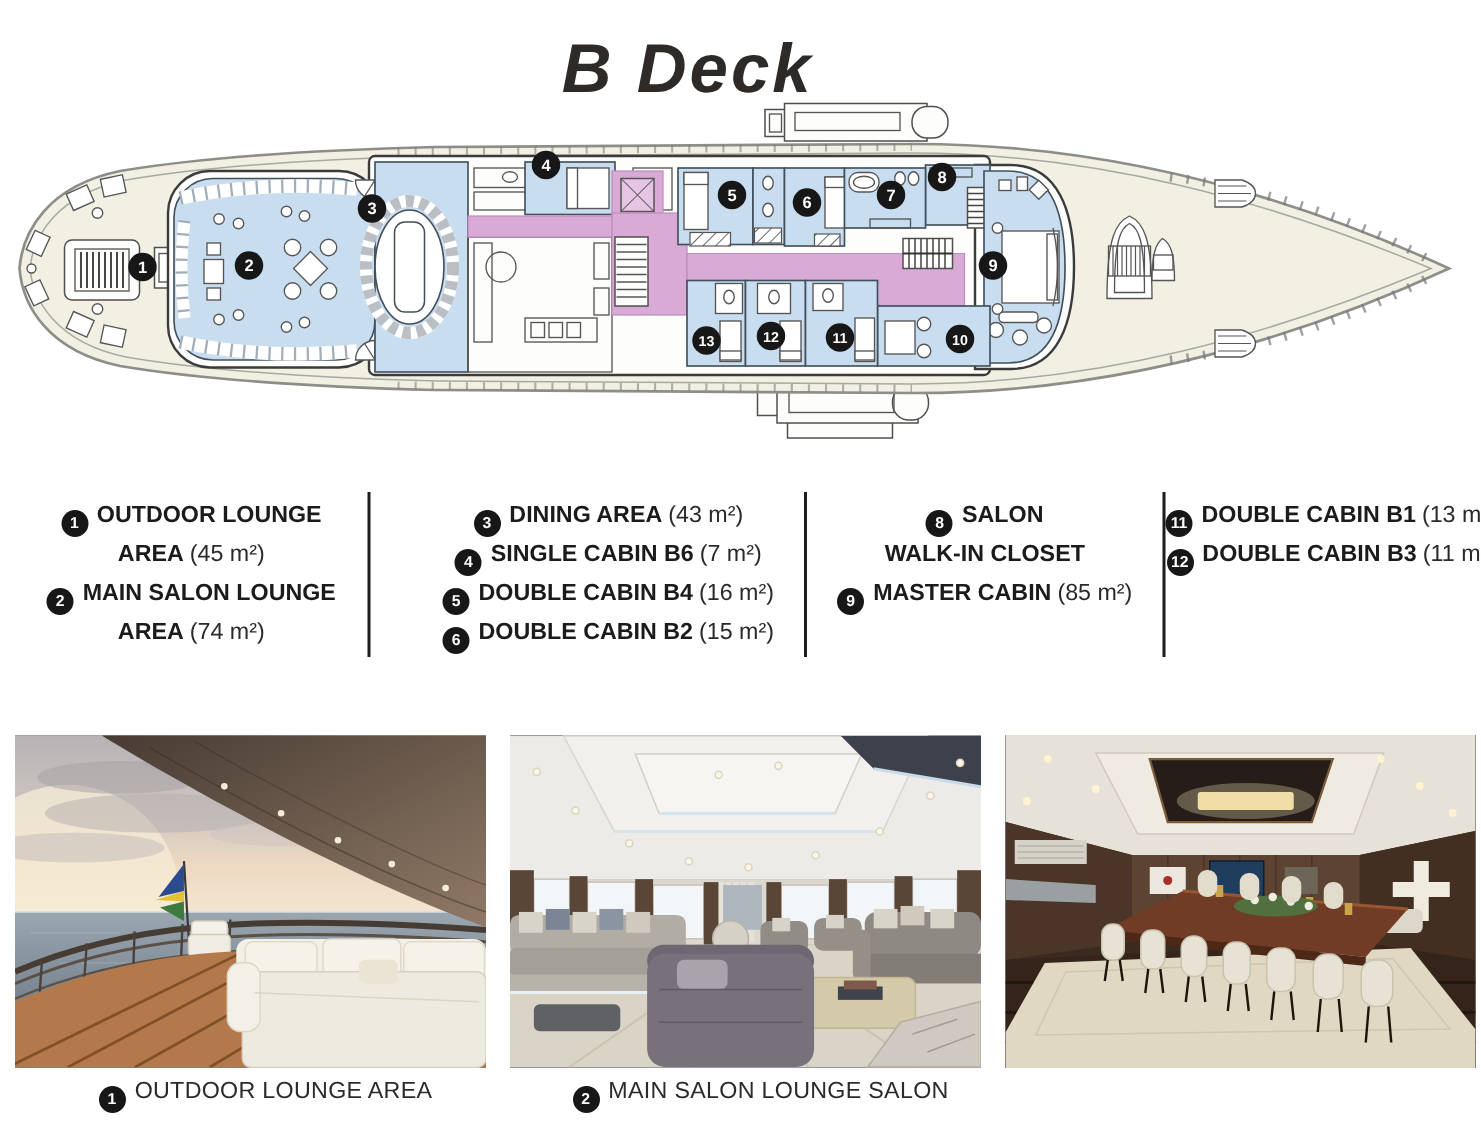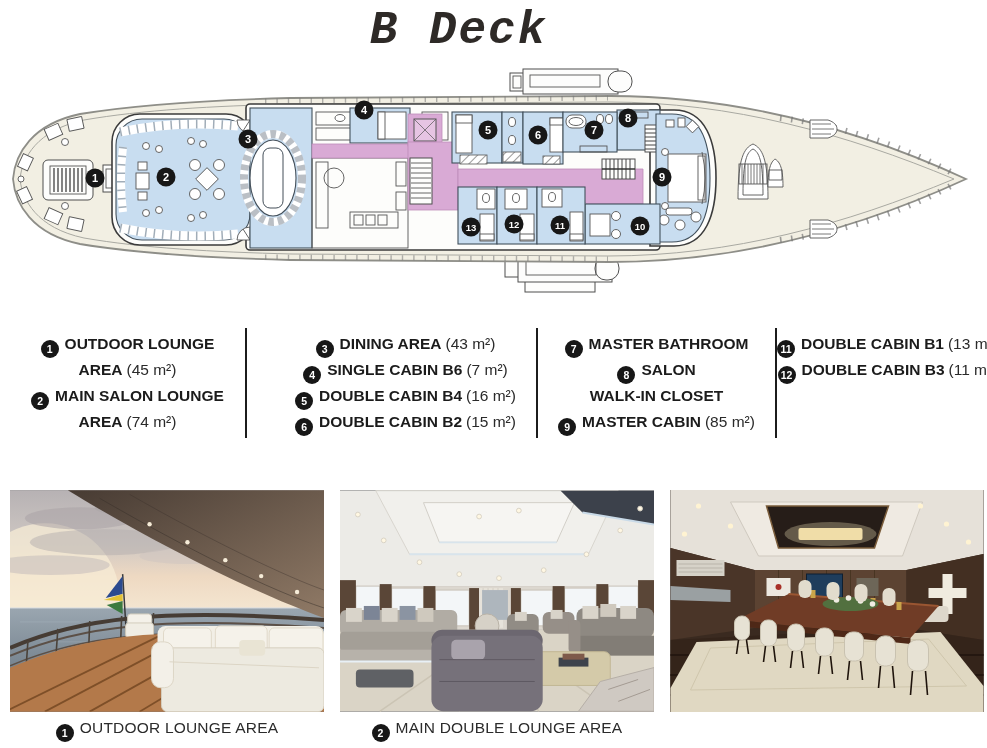--- a/index.html
+++ b/index.html
@@ -1,20 +1,20 @@
 <!DOCTYPE html>
 <html><head>
 <meta charset="utf-8">
 <style>
   html,body{margin:0;padding:0;background:#ffffff;}
   .page{position:relative;width:987px;height:748px;background:#fff;overflow:hidden;
         font-family:"Liberation Sans",sans-serif;color:#1d1d1d;}
   .title{position:absolute;top:0;left:0;width:917px;text-align:center;
-         font-family:Liberation Mono, monospace;font-style:italic;font-weight:600;
-         font-size:46px;letter-spacing:2px;color:#2e2a27;padding-top:5px;}
+         font-family:Liberation Sans, sans-serif;font-style:italic;font-weight:600;
+         font-size:46px;letter-spacing:2px;color:#2e2a27;padding-top:18px;}
   .plan{position:absolute;left:10px;top:62px;width:970px;height:238px;}
   .plan svg{display:block;}
   
   .shell{fill:#fdfdfb;stroke:#3b3b3b;stroke-width:1.6;}
   .blue{fill:#c8ddf0;stroke:#42505c;stroke-width:1.1;}
   .pink{fill:#d9aad5;stroke:#bd8cb8;stroke-width:.8;}
   .w{fill:#fdfdfc;stroke:#4f4f4f;stroke-width:1;}
   .g{fill:#ffffff;stroke:#555555;stroke-width:.9;}
   .ln{fill:none;stroke:#555555;stroke-width:.9;}
   .marker-num{fill:#ffffff;font:bold 11px "Liberation Sans",sans-serif;}
@@ -26,21 +26,21 @@
   .lc1,.lc2,.lc3{border-right:2px solid #1c1c1c;}
   .lrow{height:26px;line-height:26px;font-size:15.5px;font-weight:bold;white-space:nowrap;color:#1b1b1b;}
   .larea{font-weight:normal;margin-left:4px;color:#2a2a2a;}
   .badge{display:inline-flex;width:18px;height:18px;border-radius:50%;background:#171717;
          color:#fff;font-size:10.5px;font-weight:bold;align-items:center;justify-content:center;
          margin-right:6px;vertical-align:-3.5px;line-height:1;}
   
   .photos{position:absolute;left:10px;top:490px;display:flex;gap:16px;}
   .photo{width:314px;height:222px;overflow:hidden;background:#9a9a9a;}
   .photo svg{display:block;}
-  .captions{position:absolute;left:10px;top:719px;display:flex;gap:16px;justify-content:center;}
+  .captions{position:absolute;left:20px;top:719px;display:flex;gap:16px;justify-content:center;}
   .caption{width:314px;text-align:center;font-size:15.5px;letter-spacing:.2px;color:#2b2b2b;
            white-space:nowrap;}
   .caption .badge{vertical-align:-4px;}
 </style>
 </head>
 <body>
 
 <div class="page">
 
   <div class="title">B Deck</div>
@@ -343,21 +343,20 @@
       <div class="lrow"><span class="badge">2</span><span>MAIN SALON LOUNGE</span></div>
       <div class="lrow"><span>AREA</span><span class="larea">(74 m²)</span></div>
     </div>
     <div class="legend-col lc2">
       <div class="lrow"><span class="badge">3</span><span>DINING AREA</span><span class="larea">(43 m²)</span></div>
       <div class="lrow"><span class="badge">4</span><span>SINGLE CABIN B6</span><span class="larea">(7 m²)</span></div>
       <div class="lrow"><span class="badge">5</span><span>DOUBLE CABIN B4</span><span class="larea">(16 m²)</span></div>
       <div class="lrow"><span class="badge">6</span><span>DOUBLE CABIN B2</span><span class="larea">(15 m²)</span></div>
     </div>
     <div class="legend-col lc3">
-      <div class="lrow"><span class="badge">7</span><span>MASTER BATHROOM</span></div>
       <div class="lrow"><span class="badge">8</span><span>SALON</span></div>
       <div class="lrow"><span>WALK-IN CLOSET</span></div>
       <div class="lrow"><span class="badge">9</span><span>MASTER CABIN</span><span class="larea">(85 m²)</span></div>
     </div>
     <div class="legend-col lc4">
       <div class="lrow"><span class="badge">11</span><span>DOUBLE CABIN B1</span><span class="larea">(13 m²)</span></div>
       <div class="lrow"><span class="badge">12</span><span>DOUBLE CABIN B3</span><span class="larea">(11 m²)</span></div>
     </div>
   </div>
 
@@ -592,16 +591,16 @@
         </g>
         <g stroke="#1f140c" stroke-width="1.6">
           <path d="M 68,150 L 66,164 M 76,150 L 78,164 M 95,156 L 93,172 M 103,156 L 105,172 M 122,161 L 120,178 M 131,161 L 133,178 M 150,166 L 148,184 M 160,166 L 162,184 M 179,171 L 177,190 M 190,171 L 192,190 M 210,176 L 208,198 M 222,176 L 224,198 M 242,181 L 240,205 M 255,181 L 257,205"></path>
         </g>
       </svg>
     </div>
   </div>
 
   <div class="captions">
     <div class="caption"><span class="badge">1</span><span>OUTDOOR LOUNGE AREA</span></div>
-    <div class="caption"><span class="badge">2</span><span>MAIN DOUBLE LOUNGE AREA</span></div>
+    <div class="caption"><span class="badge">2</span><span>MAIN SALON LOUNGE SALON</span></div>
   </div>
 
 </div>
 
 </body></html>

